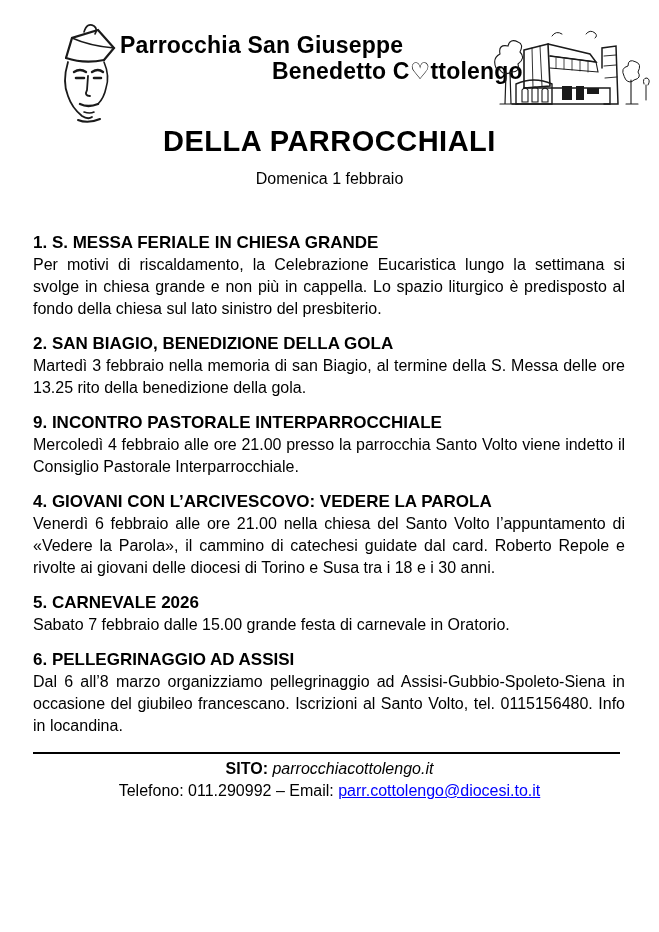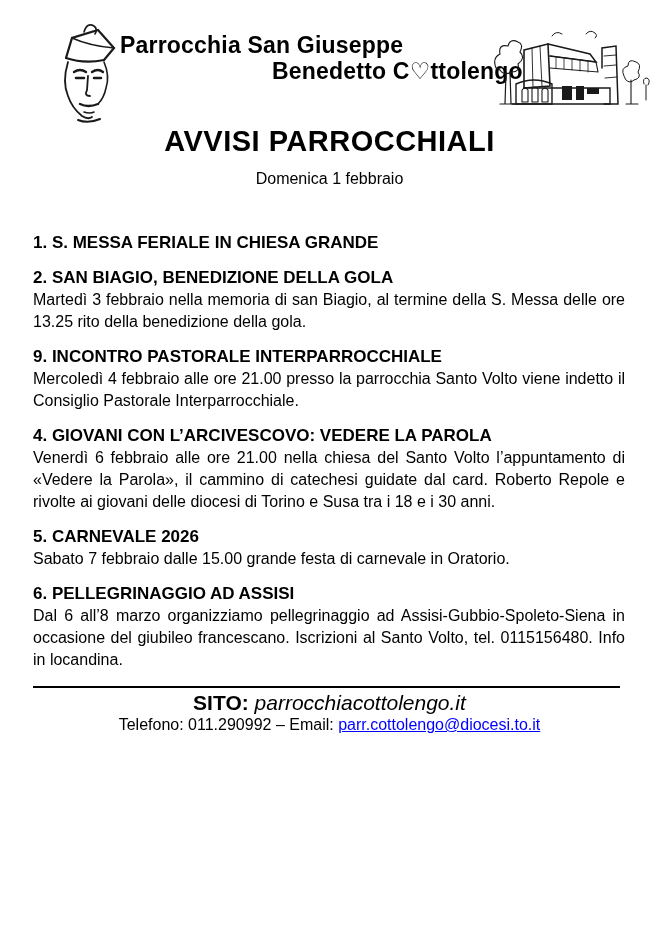--- a/index.html
+++ b/index.html
@@ -48,21 +48,21 @@
   
   .prayer{
     margin:58px 0 0 0;text-align:center;
     font-size:16.5px;font-weight:bold;line-height:20px;
   }
   .rule{
     border:none;border-top:2px solid var(--rule-color,#000);
     margin:15px 39px 0 33px;height:0;
   }
   .site-line{
-    margin:5px 0 0 0;text-align:center;font-size:21px;line-height:20px;
+    margin:5px 0 0 0;text-align:center;font-size:16px;line-height:20px;
   }
   .site-label{font-weight:bold;}
   .site-value{font-style:italic;}
   .contact-line{
     margin:2px 0 0 0;text-align:center;font-size:16px;line-height:20px;
   }
   .email-link{color:var(--link-color,#00f);text-decoration:underline;}
   svg{display:block;}
 </style>
 </head>
@@ -128,27 +128,28 @@
         <path d="M112 40 L112 20 L126 18 L128 76 L114 76" stroke-width="1.5"></path>
         <path d="M114 28 L126 27 M114 38 L126 37 M115 50 L127 49" stroke-width="0.9"></path>
 
         <path d="M134 48 Q 130 40 138 38 Q 138 30 146 34 Q 152 36 148 44 Q 152 50 144 52 Q 140 56 136 52 Z" stroke-width="1"></path>
         <path d="M141 52 L141 76 M136 76 L148 76" stroke-width="1.1"></path>
         <path d="M154 56 Q 152 50 157 50 Q 161 52 158 57 M156 57 L156 72" stroke-width="1"></path>
       </svg>
     </span>
   </div>
 
-  <div class="doc-title">AVVISI PARROCCHIALI</div>
+  <div class="doc-title">DELLA PARROCCHIALI</div>
   <div class="doc-subtitle">Domenica 1 febbraio</div>
 
   <div class="content">
 
     <div class="section">
       <p class="section-heading">1. S. MESSA FERIALE IN CHIESA GRANDE</p>
+      <p class="section-body">Per motivi di riscaldamento, la Celebrazione Eucaristica lungo la settimana si svolge in chiesa grande e non più in cappella. Lo spazio liturgico è predisposto al fondo della chiesa sul lato sinistro del presbiterio.</p>
     </div>
 
     <div class="section">
       <p class="section-heading">2. SAN BIAGIO, BENEDIZIONE DELLA GOLA</p>
       <p class="section-body">Martedì 3 febbraio nella memoria di san Biagio, al termine della S. Messa delle ore 13.25 rito della benedizione della gola.</p>
     </div>
 
     <div class="section">
       <p class="section-heading">9. INCONTRO PASTORALE INTERPARROCCHIALE</p>
       <p class="section-body">Mercoledì 4 febbraio alle ore 21.00 presso la parrocchia Santo Volto viene indetto il Consiglio Pastorale Interparrocchiale.</p>

